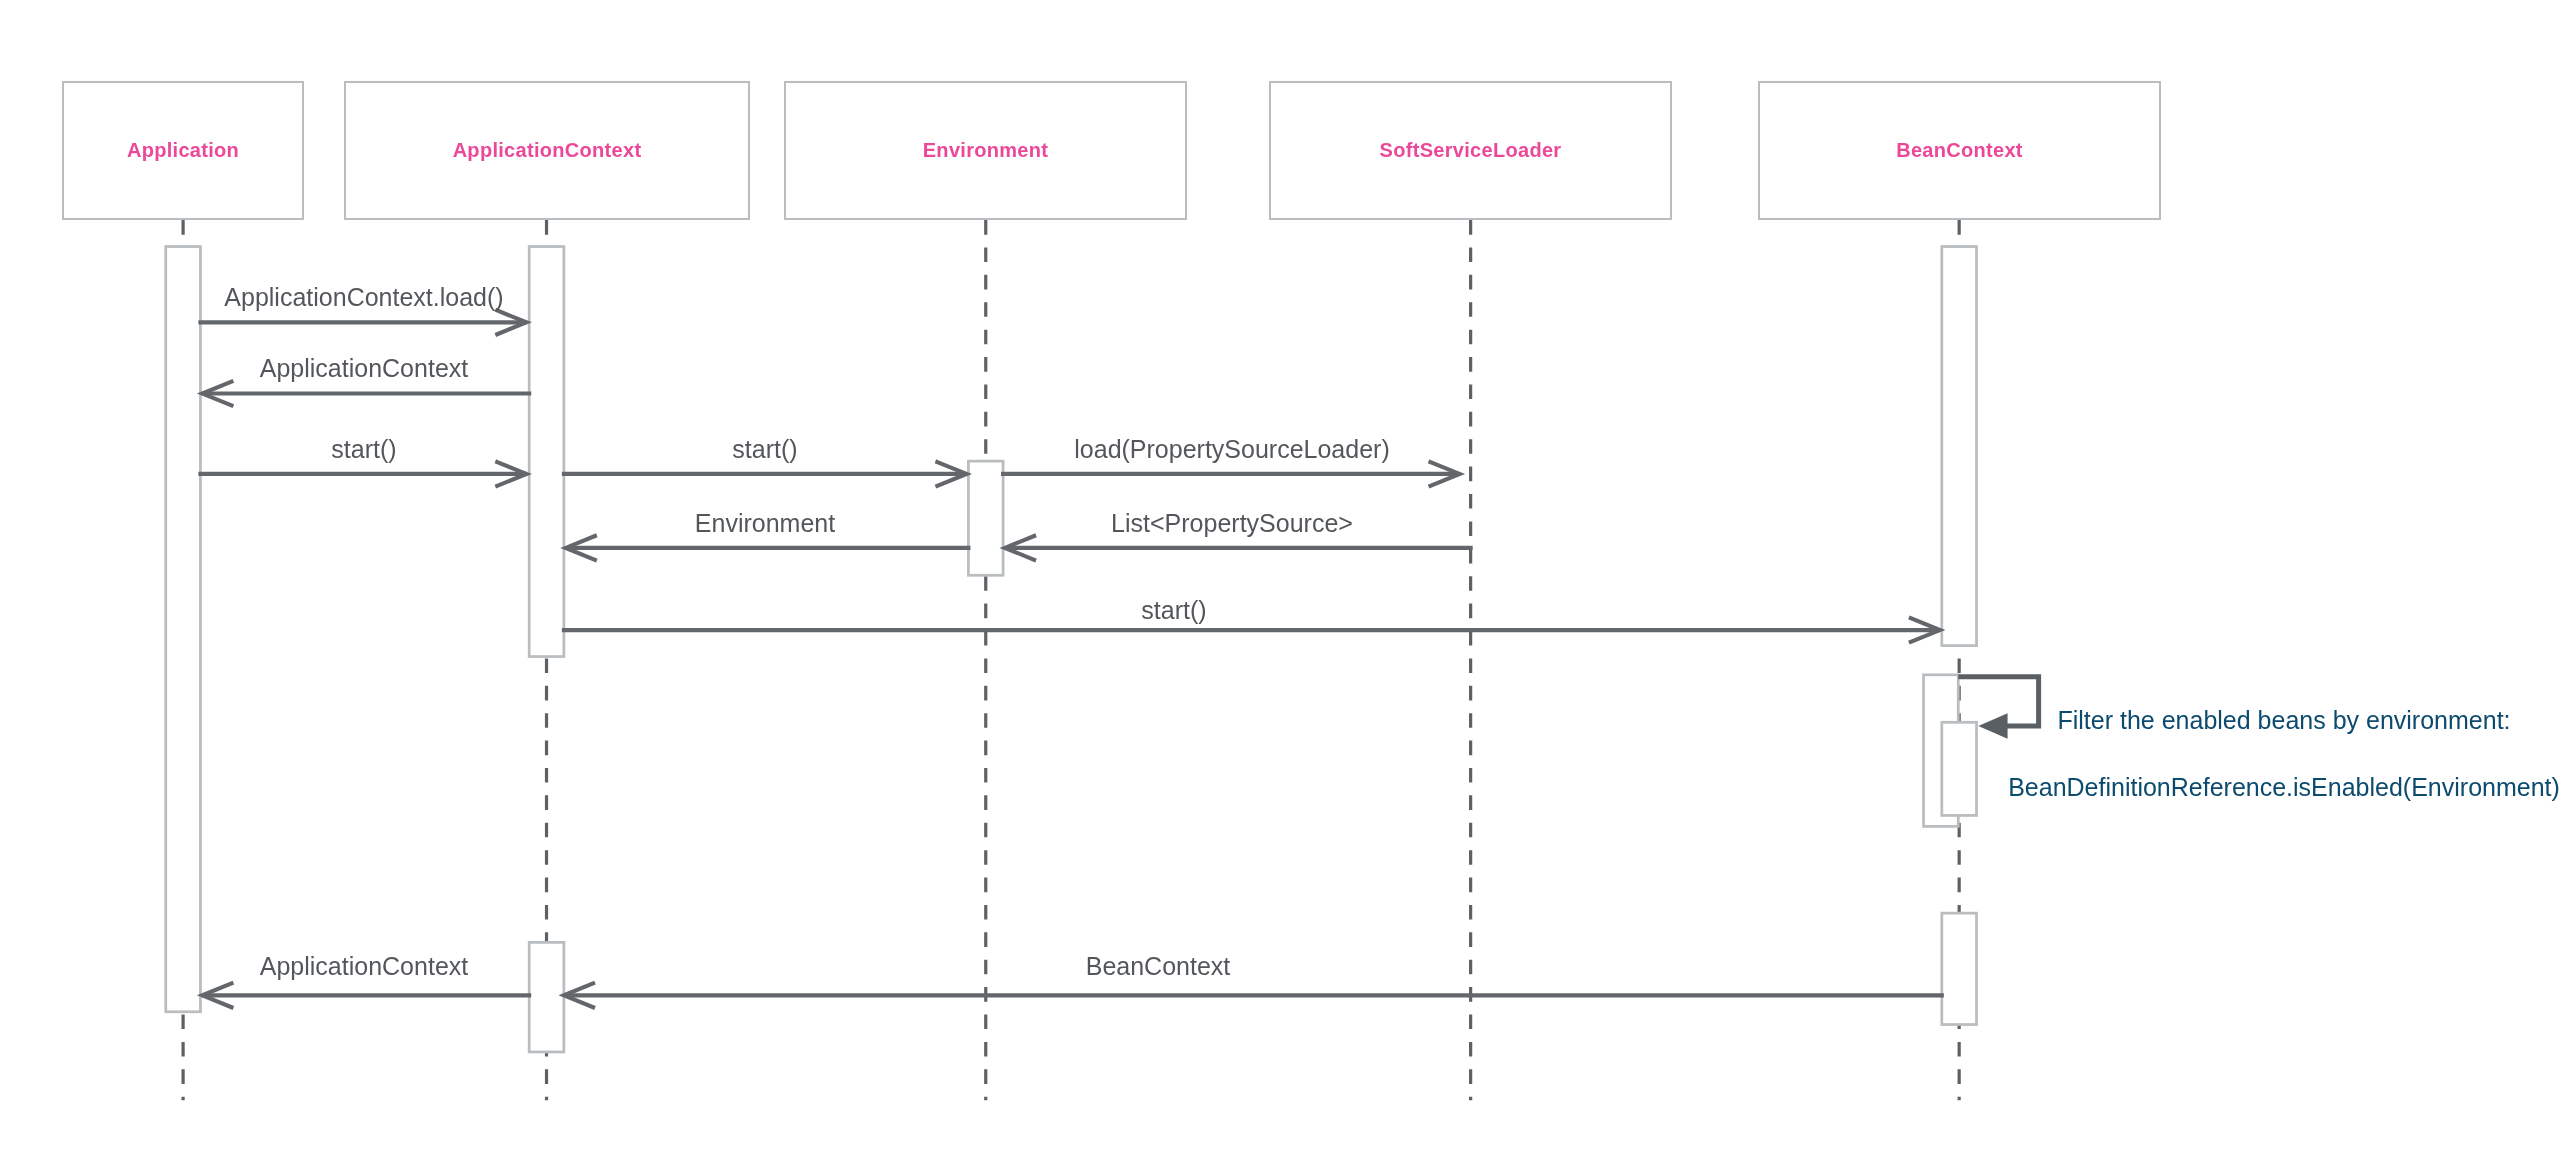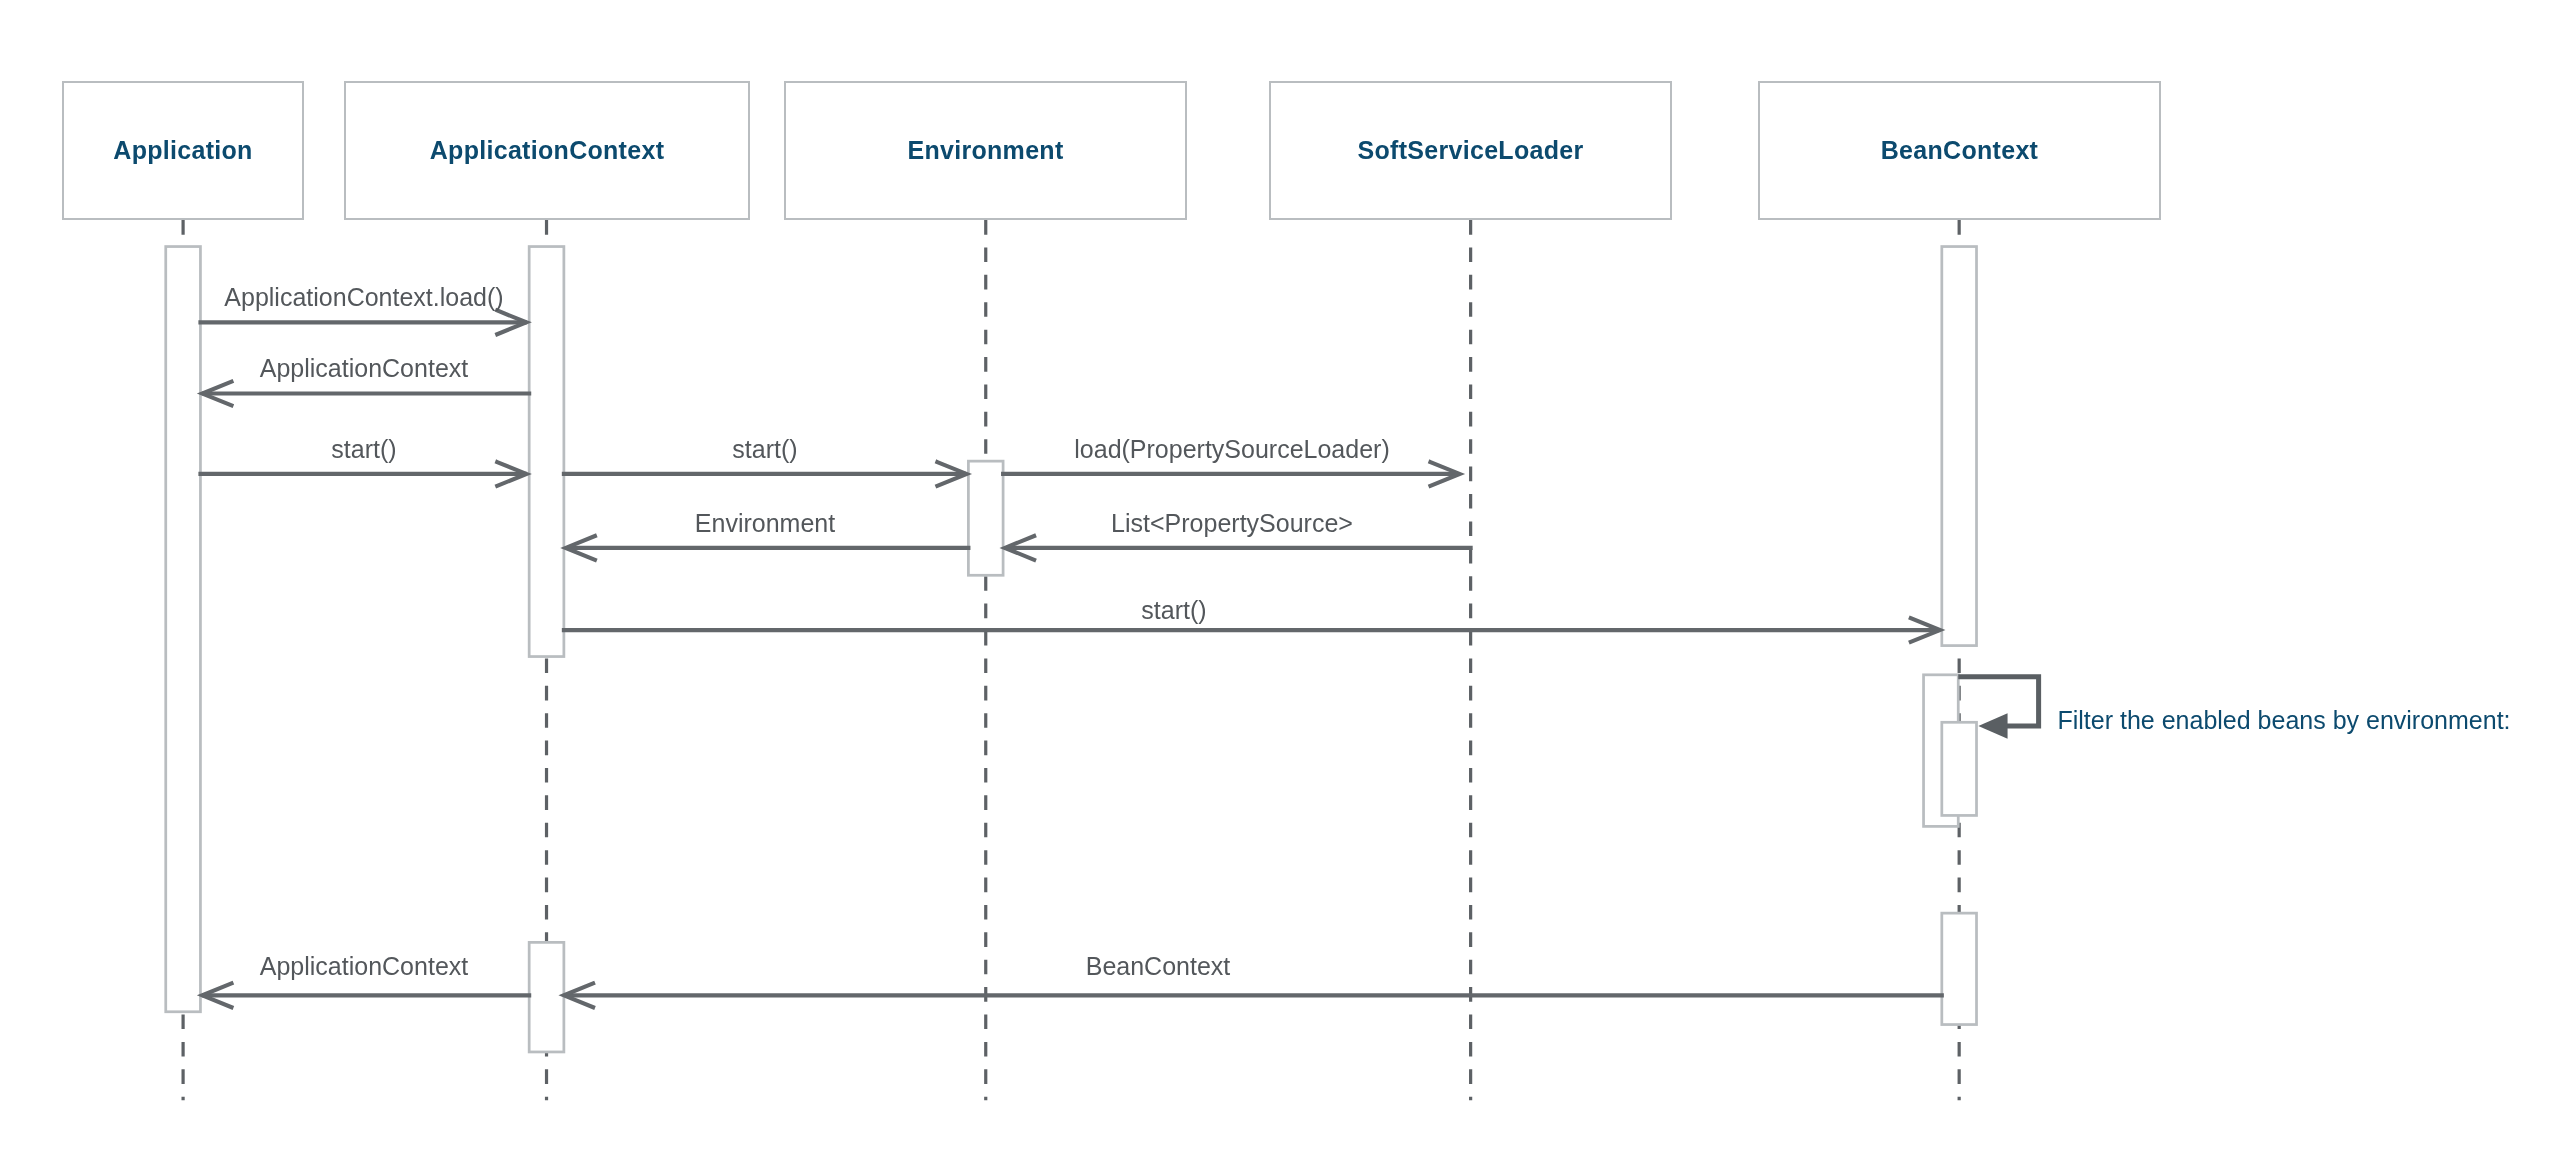--- a/index.html
+++ b/index.html
@@ -20,23 +20,23 @@
     top: 81px;
     height: 139px;
     box-sizing: border-box;
     border: 2.7px solid #b9bdc0;
     background: #ffffff;
     display: flex;
     align-items: center;
     justify-content: center;
   }
   .participant .ptitle {
-    font-size: 25px;
+    font-size: 20px;
     font-weight: 700;
-    color: #0c4a6e;
+    color: #ec4899;
     letter-spacing: 0.3px;
     white-space: nowrap;
   }
   #p-application        { left: 62px;   width: 242px; }
   #p-applicationcontext { left: 344px;  width: 406px; }
   #p-environment        { left: 784px;  width: 403px; }
   #p-softserviceloader  { left: 1269px; width: 403px; }
   #p-beancontext        { left: 1758px; width: 403px; }
 
   svg.layer {
@@ -179,15 +179,16 @@
   <div class="msg-label" id="lbl-m2">start()</div>
   <div class="msg-label" id="lbl-m3">start()</div>
   <div class="msg-label" id="lbl-m4">load(PropertySourceLoader)</div>
   <div class="msg-label" id="lbl-m5">Environment</div>
   <div class="msg-label" id="lbl-m6">List&lt;PropertySource&gt;</div>
   <div class="msg-label" id="lbl-m7">start()</div>
   <div class="msg-label" id="lbl-m8">BeanContext</div>
   <div class="msg-label" id="lbl-m9">ApplicationContext</div>
 
   <div class="note-label" id="lbl-note1">Filter the enabled beans by environment:</div>
+  <div class="note-label" id="lbl-note2">BeanDefinitionReference.isEnabled(Environment)</div>
 
 </div>
 
 
 </body></html>

